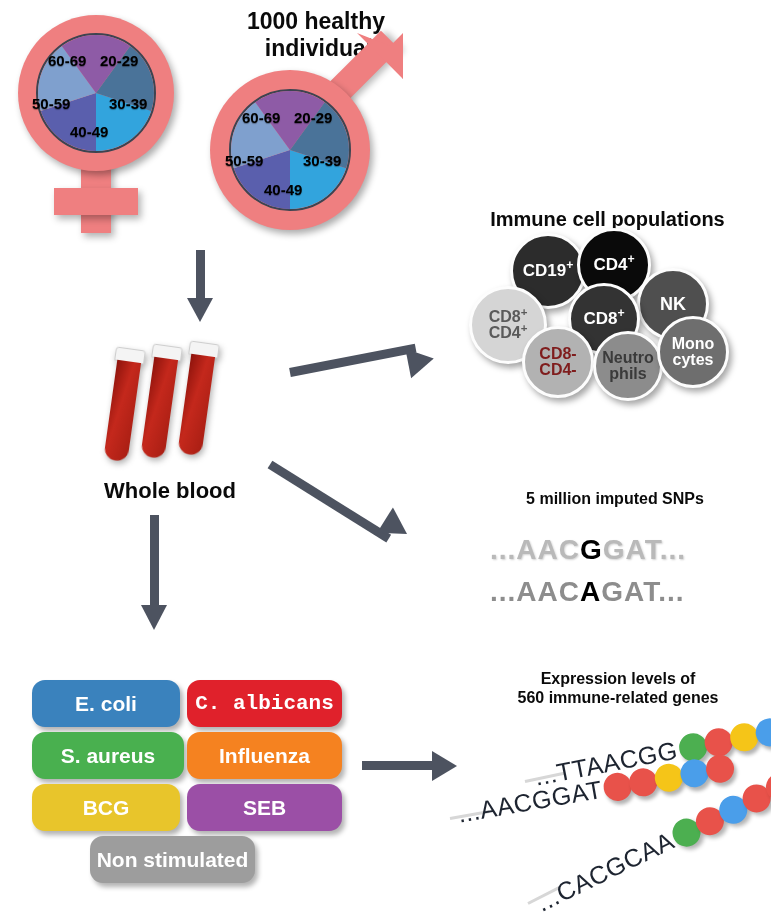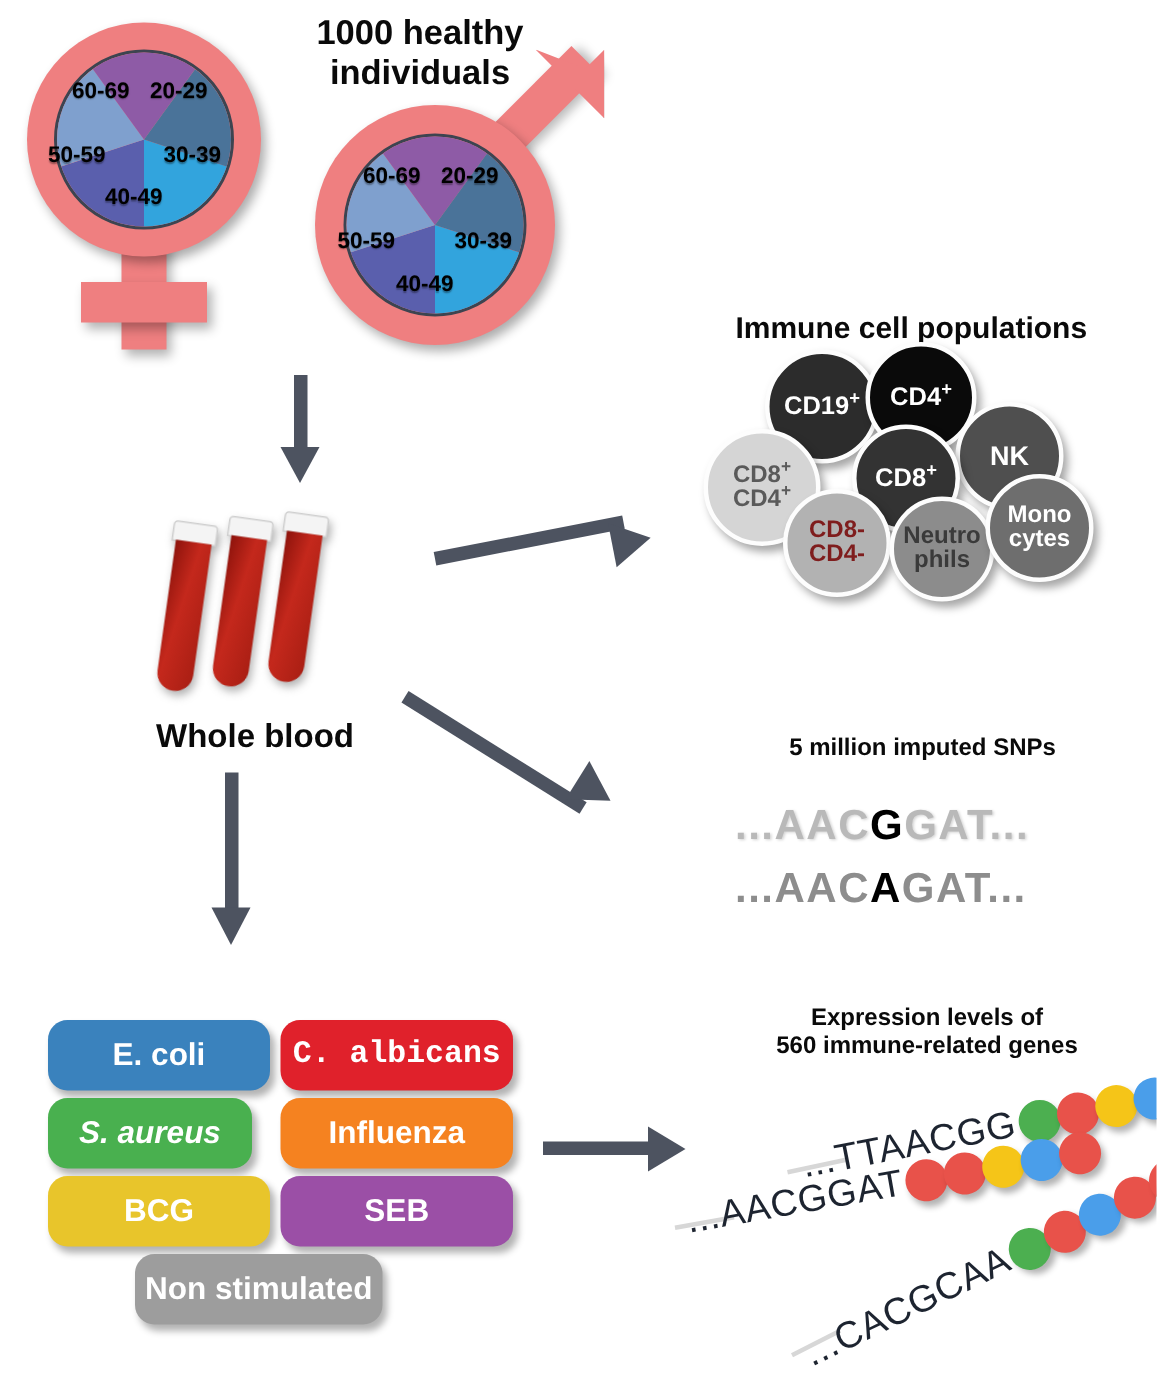--- a/index.html
+++ b/index.html
@@ -51,21 +51,21 @@
           display:flex;align-items:center;}
   .strand-txt{font-size:25px;color:#1d2430;letter-spacing:.5px;
               font-family:"Liberation Sans","DejaVu Sans",sans-serif;}
   .bead{width:28px;height:28px;border-radius:50%;margin-left:-2px;
         box-shadow:2px 4px 4px rgba(0,0,0,.3);}
   .strand-tail{position:absolute;height:3px;background:#d7d7d7;}
 </style>
 </head>
 <body>
 
-<div class="abs ttl" style="left:175px;top:8px;width:210px;font-size:23px;">
+<div class="abs ttl" style="left:175px;top:8px;width:210px;font-size:23px;text-align:right;">
   <div>1000 healthy</div>
   <div>individuals</div>
 </div>
 
 <div class="abs" style="left:8px;top:10px;width:180px;height:225px;">
   <div class="sym-bar" style="left:73px;top:135px;width:30px;height:88px;background:#ef7f80;
               box-shadow:3px 4px 7px rgba(0,0,0,.3);"></div>
   <div class="sym-bar" style="left:46px;top:178px;width:84px;height:27px;background:#ef7f80;
               box-shadow:3px 4px 7px rgba(0,0,0,.3);"></div>
   <div class="sym-ring" style="left:10px;top:5px;width:156px;height:156px;"></div>
@@ -209,21 +209,21 @@
     <span class="snp-dim">...AAC</span><span class="snp-hi">G</span><span class="snp-dim">GAT...</span>
   </div>
   <div class="snp-row" style="left:0;top:46px;font-size:28px;">
     <span class="snp-mid">...AAC</span><span class="snp-hi">A</span><span class="snp-mid">GAT...</span>
   </div>
 </div>
 
 <div class="abs" style="left:32px;top:680px;width:310px;height:215px;">
   <div class="pill" style="left:0px;top:0px;width:148px;height:47px;background:#3a82bd;">E. coli</div>
   <div class="pill" style="left:155px;top:0px;width:155px;height:47px;background:#e0212b;font-family:Liberation Mono, monospace;">C. albicans</div>
-  <div class="pill" style="left:0px;top:52px;width:136px;height:47px;background:#49b04f;font-style:italic;">S. aureus</div>
+  <div class="pill" style="left:0px;top:52px;width:152px;height:47px;background:#49b04f;">S. aureus</div>
   <div class="pill" style="left:155px;top:52px;width:155px;height:47px;background:#f58220;">Influenza</div>
   <div class="pill" style="left:0px;top:104px;width:148px;height:47px;background:#e8c52b;">BCG</div>
   <div class="pill" style="left:155px;top:104px;width:155px;height:47px;background:#9b4fa6;">SEB</div>
   <div class="pill" style="left:58px;top:156px;width:165px;height:47px;background:#9d9d9d;">Non stimulated</div>
 </div>
 
 <div class="abs" style="left:362px;top:750px;width:110px;height:32px;">
   <div style="position:absolute;left:0;top:11px;width:72px;height:9px;background:#4d5360;"></div>
   <div style="position:absolute;left:70px;top:1px;width:0;height:0;
               border-top:15px solid transparent;border-bottom:15px solid transparent;

